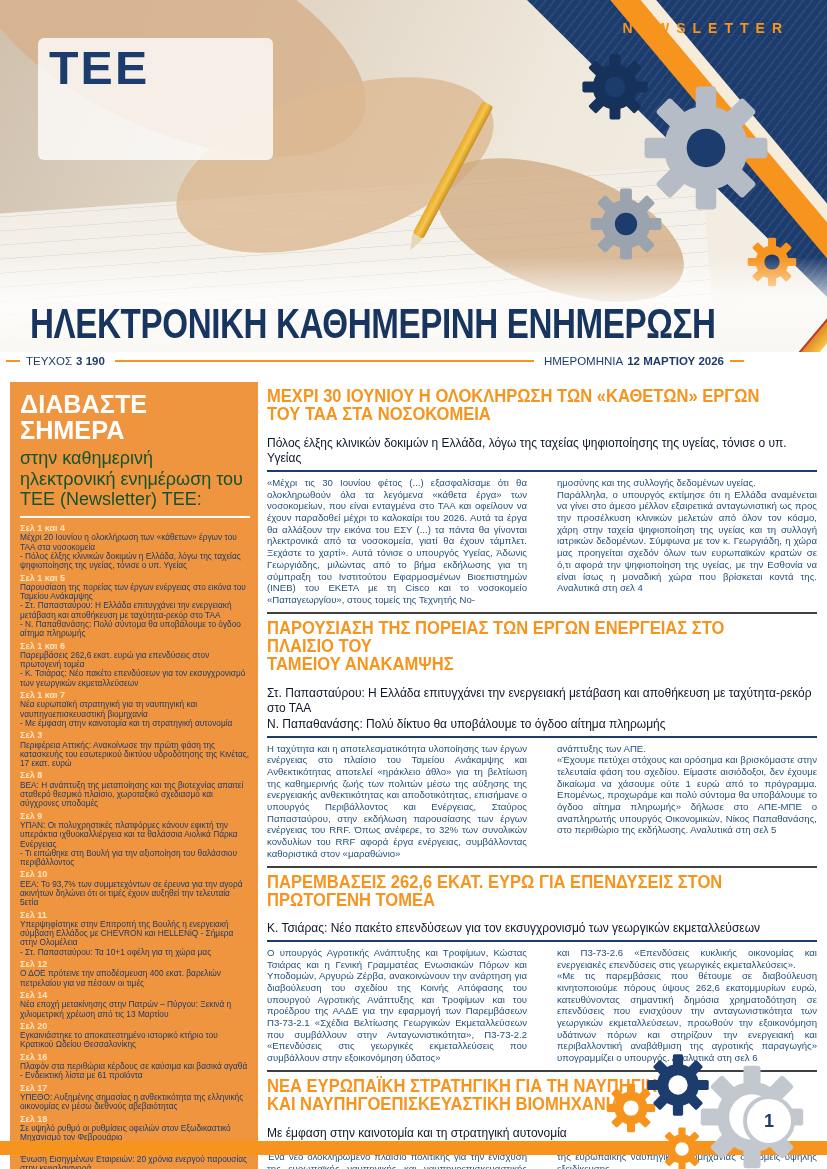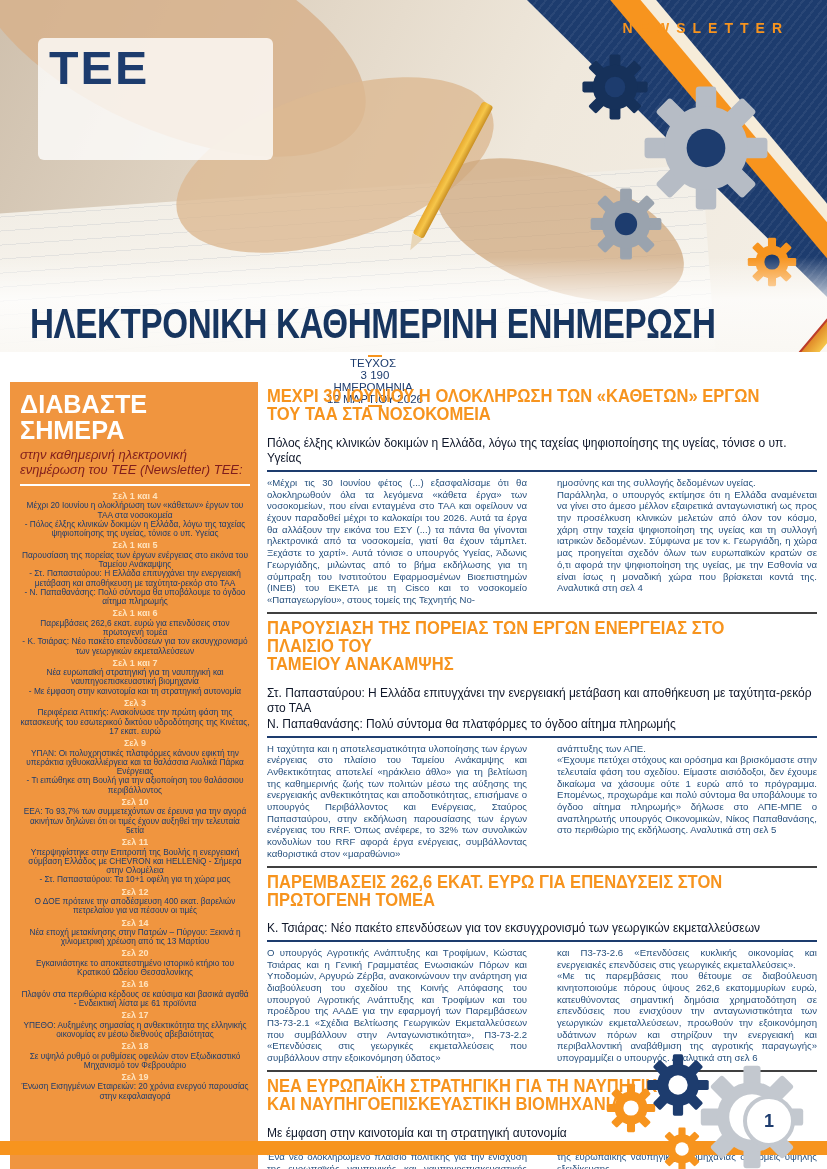--- a/index.html
+++ b/index.html
@@ -43,33 +43,33 @@
   .logo-lines{color:#1d3c6e;font-size:16.5px;line-height:1.22;margin-top:6px;white-space:pre-line;}
   
   .masthead-title{position:absolute;left:30px;top:300px;color:#17355f;font-weight:800;
     font-size:42px;white-space:nowrap;transform:scaleX(.79);transform-origin:left;letter-spacing:-.5px;}
   
   .edge-pencil{position:absolute;width:14px;height:110px;border-radius:3px;}
   .edge-pencil.p1{background:linear-gradient(90deg,#b93a28,#e05a3a);right:-2px;top:280px;transform:rotate(40deg);}
   .edge-pencil.p2{background:linear-gradient(90deg,#e08a28,#f6c64a);right:12px;top:300px;transform:rotate(40deg);}
   
   .issue-row{position:absolute;top:355px;left:0;width:750px;display:flex;align-items:center;
-    font-size:11.5px;color:#1d3c6e;flex-direction:column;}
+    font-size:11.5px;color:#1d3c6e;}
   .issue-row .dash{width:14px;height:2px;background:#f7941e;margin:0 6px;}
   .issue-row .line{flex:1;height:2px;background:#f7941e;margin:0 10px;}
-  .issue-row b{font-weight:400;}
+  .issue-row b{font-weight:700;}
   .lbl{margin-right:4px;}
   
   .content{position:absolute;top:382px;left:10px;width:807px;display:flex;}
   
   .sidebar{width:248px;background:#f0953f;box-sizing:border-box;padding:9px 8px 8px 10px;flex:none;}
   .sb-title{color:#fff;font-weight:800;font-size:26px;line-height:1;transform:scaleX(.97);transform-origin:left;}
-  .sb-subtitle{color:#7f1d1d;font-size:13px;line-height:1.15;margin-top:5px;font-style:italic;}
+  .sb-subtitle{color:#14532d;font-size:18px;line-height:1.15;margin-top:5px;}
   .sb-rule{height:2px;background:#fff;margin:6px 0 5px;}
-  .sb-item{margin-bottom:2px;text-align:center;}
+  .sb-item{margin-bottom:2px;}
   .sb-page{color:#ffe3bd;font-weight:bold;font-size:9px;line-height:1.15;}
   .sb-text{color:#1d3c6e;font-size:8.3px;line-height:1.12;white-space:pre-line;}
   
   .main{flex:1;margin-left:9px;}
   .article{padding:3px 0 6px;}
   .article + .article{border-top:2px solid #404040;}
   .headline{color:#f7941e;font-weight:800;font-size:18px;line-height:1.02;white-space:pre-line;
     transform:scaleX(.92);transform-origin:left;margin:2px 0 3px;}
   .subhead{color:#0f172a;font-weight:normal;font-size:12px;line-height:1.3;white-space:pre-line;margin-bottom:3px;}
   .sub-rule{height:2px;background:#1d3c6e;margin-bottom:5px;}
@@ -185,20 +185,24 @@
           <div class="sb-page">Σελ 1 και 7</div>
           <div class="sb-text">Νέα ευρωπαϊκή στρατηγική για τη ναυπηγική και ναυπηγοεπισκευαστική βιομηχανία
 - Με έμφαση στην καινοτομία και τη στρατηγική αυτονομία</div>
         </div>
 
         <div class="sb-item">
           <div class="sb-page">Σελ 3</div>
           <div class="sb-text">Περιφέρεια Αττικής: Ανακοίνωσε την πρώτη φάση της κατασκευής του εσωτερικού δικτύου υδροδότησης της Κινέτας, 17 εκατ. ευρώ</div>
         </div>
 
+        <div class="sb-item">
+          <div class="sb-page">Σελ 8</div>
+          <div class="sb-text">ΒΕΑ: Η ανάπτυξη της μεταποίησης και της βιοτεχνίας απαιτεί σταθερό θεσμικό πλαίσιο, χωροταξικό σχεδιασμό και σύγχρονες υποδομές</div>
+        </div>
 
         <div class="sb-item">
           <div class="sb-page">Σελ 9</div>
           <div class="sb-text">ΥΠΑΝ: Οι πολυχρηστικές πλατφόρμες κάνουν εφικτή την υπεράκτια ιχθυοκαλλιέργεια και τα θαλάσσια Αιολικά Πάρκα Ενέργειας
 - Τι ειπώθηκε στη Βουλή για την αξιοποίηση του θαλάσσιου περιβάλλοντος</div>
         </div>
 
         <div class="sb-item">
           <div class="sb-page">Σελ 10</div>
           <div class="sb-text">ΕΕΑ: Το 93,7% των συμμετεχόντων σε έρευνα για την αγορά ακινήτων δηλώνει ότι οι τιμές έχουν αυξηθεί την τελευταία 5ετία</div>
@@ -261,21 +265,21 @@
         <div class="col">«Μέχρι τις 30 Ιουνίου φέτος (...) εξασφαλίσαμε ότι θα ολοκληρωθούν όλα τα λεγόμενα «κάθετα έργα» των νοσοκομείων, που είναι ενταγμένα στο ΤΑΑ και οφείλουν να έχουν παραδοθεί μέχρι το καλοκαίρι του 2026. Αυτά τα έργα θα αλλάξουν την εικόνα του ΕΣΥ (...) τα πάντα θα γίνονται ηλεκτρονικά από τα νοσοκομεία, γιατί θα έχουν τάμπλετ. Ξεχάστε το χαρτί». Αυτά τόνισε ο υπουργός Υγείας, Άδωνις Γεωργιάδης, μιλώντας από το βήμα εκδήλωσης για τη σύμπραξη του Ινστιτούτου Εφαρμοσμένων Βιοεπιστημών (ΙΝΕΒ) του ΕΚΕΤΑ με τη Cisco και το νοσοκομείο «Παπαγεωργίου», στους τομείς της Τεχνητής Νο-</div>
         <div class="col">ημοσύνης και της συλλογής δεδομένων υγείας.
 Παράλληλα, ο υπουργός εκτίμησε ότι η Ελλάδα αναμένεται να γίνει στο άμεσο μέλλον εξαιρετικά ανταγωνιστική ως προς την προσέλκυση κλινικών μελετών από όλον τον κόσμο, χάρη στην ταχεία ψηφιοποίηση της υγείας και τη συλλογή ιατρικών δεδομένων. Σύμφωνα με τον κ. Γεωργιάδη, η χώρα μας προηγείται σχεδόν όλων των ευρωπαϊκών κρατών σε ό,τι αφορά την ψηφιοποίηση της υγείας, με την Εσθονία να είναι ίσως η μοναδική χώρα που βρίσκεται κοντά της. Αναλυτικά στη σελ 4</div>
       </div>
     </section>
 
     <section class="article">
       <h2 class="headline">ΠΑΡΟΥΣΙΑΣΗ ΤΗΣ ΠΟΡΕΙΑΣ ΤΩΝ ΕΡΓΩΝ ΕΝΕΡΓΕΙΑΣ ΣΤΟ ΠΛΑΙΣΙΟ ΤΟΥ
 ΤΑΜΕΙΟΥ ΑΝΑΚΑΜΨΗΣ</h2>
       <p class="subhead">Στ. Παπασταύρου: Η Ελλάδα επιτυγχάνει την ενεργειακή μετάβαση και αποθήκευση με ταχύτητα-ρεκόρ στο ΤΑΑ
-Ν. Παπαθανάσης: Πολύ σύντομα θα πλατφόρμες το όγδοο αίτημα πληρωμής</p>
+Ν. Παπαθανάσης: Πολύ δίκτυο θα υποβάλουμε το όγδοο αίτημα πληρωμής</p>
       <div class="sub-rule"></div>
       <div class="cols">
         <div class="col">Η ταχύτητα και η αποτελεσματικότητα υλοποίησης των έργων ενέργειας στο πλαίσιο του Ταμείου Ανάκαμψης και Ανθεκτικότητας αποτελεί «ηράκλειο άθλο» για τη βελτίωση της καθημερινής ζωής των πολιτών μέσω της αύξησης της ενεργειακής ανθεκτικότητας και αποδοτικότητας, επισήμανε ο υπουργός Περιβάλλοντος και Ενέργειας, Σταύρος Παπασταύρου, στην εκδήλωση παρουσίασης των έργων ενέργειας του RRF. Όπως ανέφερε, το 32% των συνολικών κονδυλίων του RRF αφορά έργα ενέργειας, συμβάλλοντας καθοριστικά στον «μαραθώνιο»</div>
         <div class="col">ανάπτυξης των ΑΠΕ.
 «Έχουμε πετύχει στόχους και ορόσημα και βρισκόμαστε στην τελευταία φάση του σχεδίου. Είμαστε αισιόδοξοι, δεν έχουμε δικαίωμα να χάσουμε ούτε 1 ευρώ από το πρόγραμμα. Επομένως, προχωράμε και πολύ σύντομα θα υποβάλουμε το όγδοο αίτημα πληρωμής» δήλωσε στο ΑΠΕ-ΜΠΕ ο αναπληρωτής υπουργός Οικονομικών, Νίκος Παπαθανάσης, στο περιθώριο της εκδήλωσης. Αναλυτικά στη σελ 5</div>
       </div>
     </section>
 
     <section class="article">
       <h2 class="headline">ΠΑΡΕΜΒΑΣΕΙΣ 262,6 ΕΚΑΤ. ΕΥΡΩ ΓΙΑ ΕΠΕΝΔΥΣΕΙΣ ΣΤΟΝ ΠΡΩΤΟΓΕΝΗ ΤΟΜΕΑ</h2>

